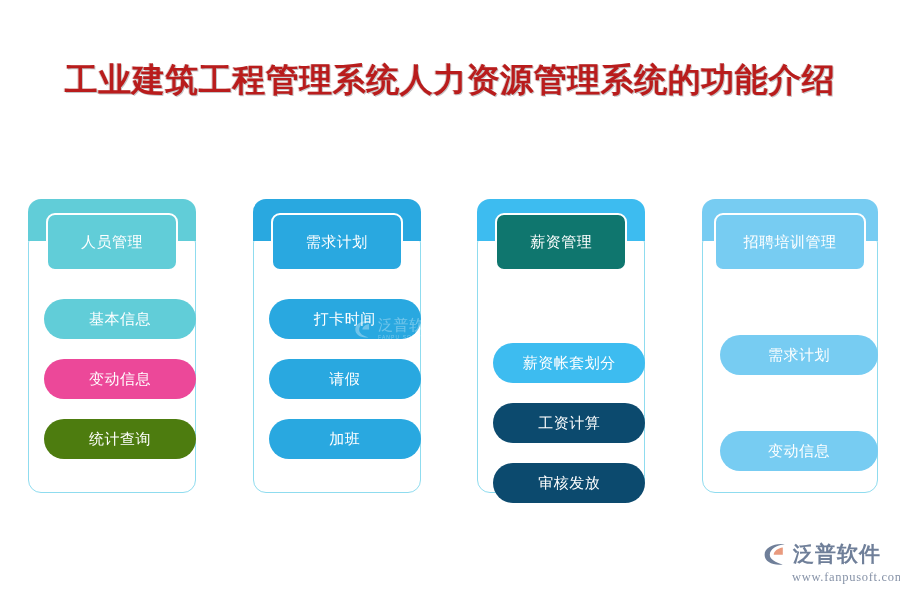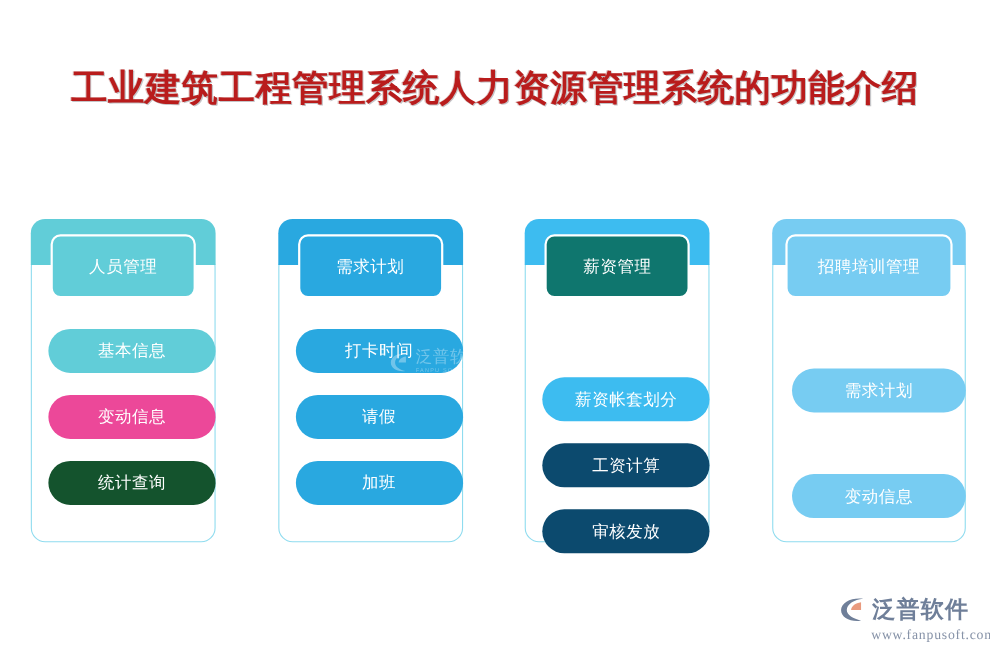--- a/index.html
+++ b/index.html
@@ -213,21 +213,21 @@
 
 <div class="columns">
 
   <div class="column">
     <div class="card-body"></div>
     <div class="card-band" style="background: rgb(97, 205, 216);"></div>
     <div class="card-header" style="background: rgb(97, 205, 216);">人员管理</div>
     <div class="pill-list">
       <div class="pill" style="background: rgb(97, 205, 216);">基本信息</div>
       <div class="pill" style="background: #ec4899;">变动信息</div>
-      <div class="pill" style="background: #14532d;">统计查询</div>
+      <div class="pill" style="background: #4d7c0f;">统计查询</div>
     </div>
   </div>
 
   <div class="column">
     <div class="card-body"></div>
     <div class="card-band" style="background: rgb(41, 168, 224);"></div>
     <div class="card-header" style="background: rgb(41, 168, 224);">需求计划</div>
     <div class="pill-list">
       <div class="pill" style="background: rgb(41, 168, 224);">打卡时间</div>
       <div class="pill" style="background: rgb(41, 168, 224);">请假</div>

